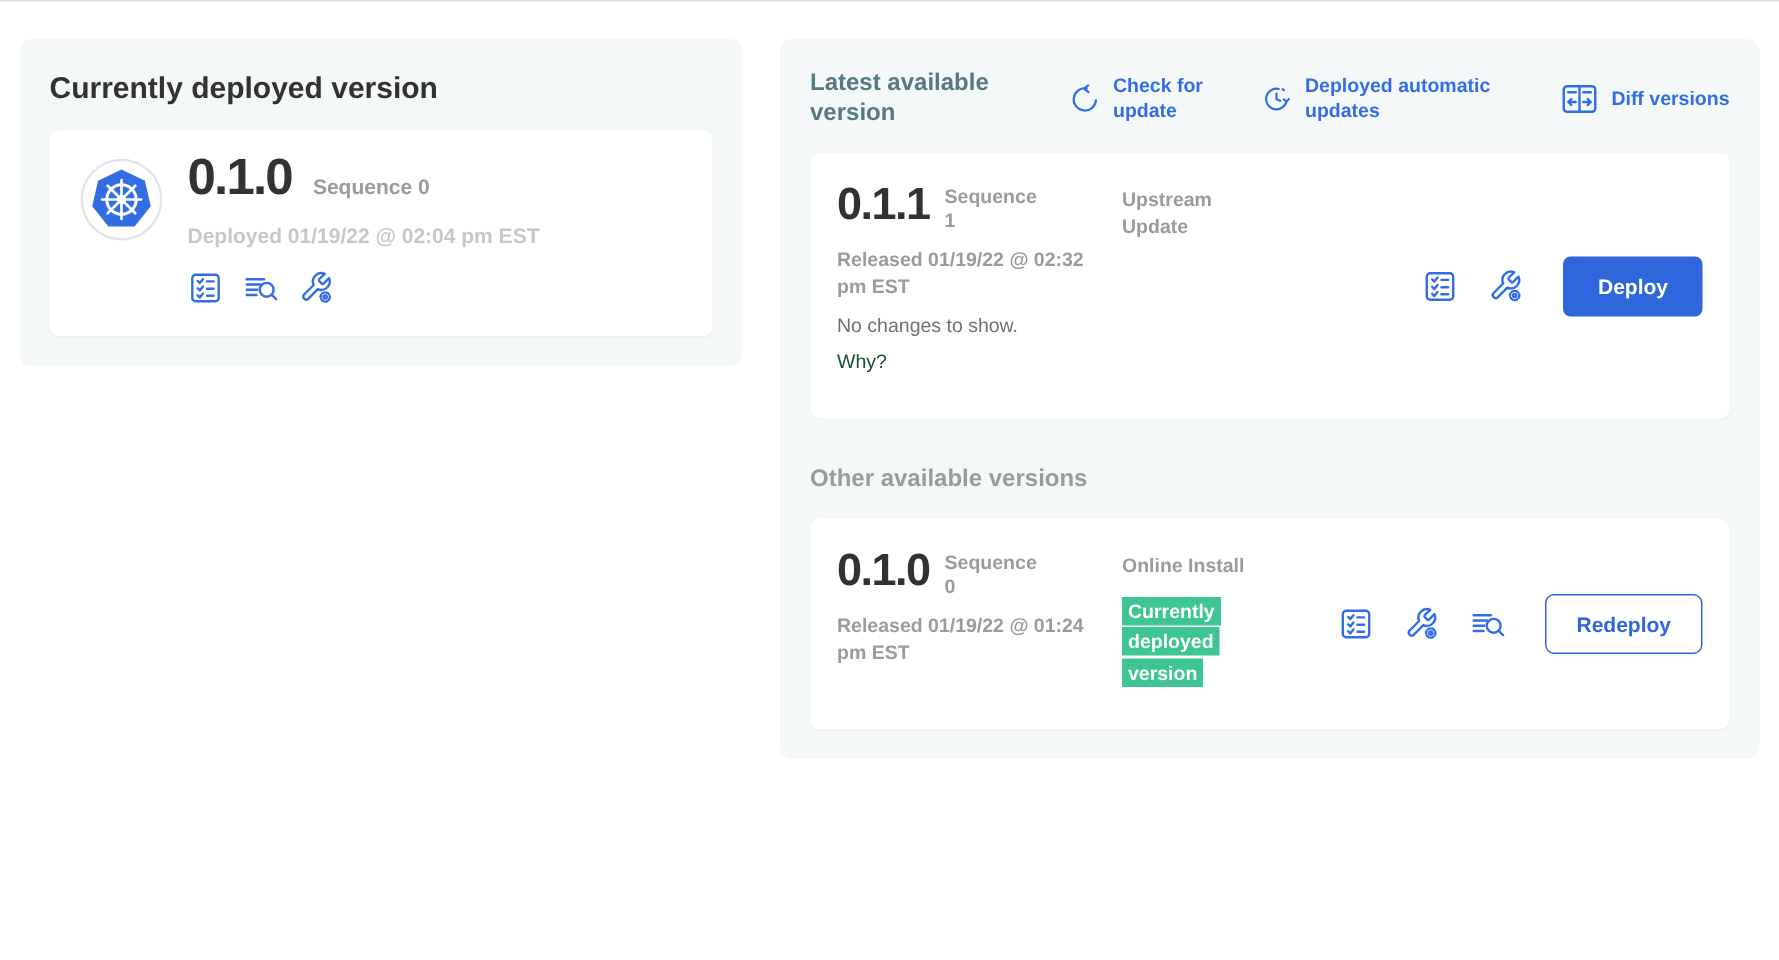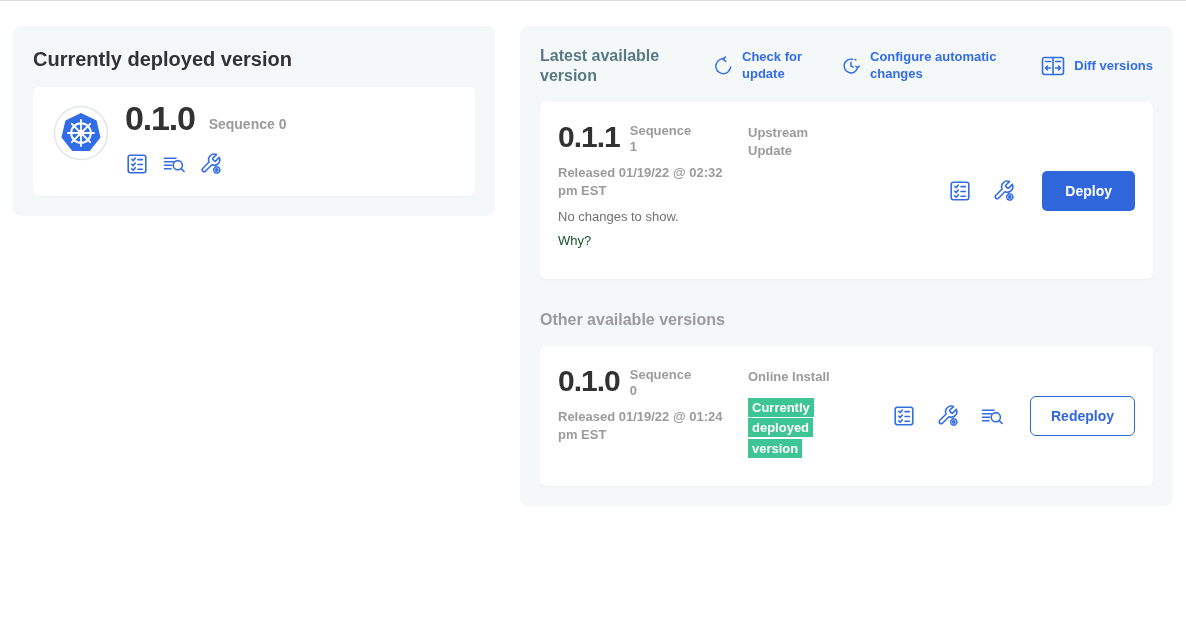--- a/index.html
+++ b/index.html
@@ -95,20 +95,21 @@
           </g>
           <circle cx="28" cy="28" r="9.8" fill="none" stroke="#ffffff" stroke-width="2"></circle>
           <circle cx="28" cy="28" r="3" fill="#ffffff"></circle>
         </svg>
       </span>
       <div>
         <div class="ver-row">
           <span class="ver-big">0.1.0</span>
           <span class="seq-inline">Sequence 0</span>
         </div>
+        <div class="deployed-ts">Deployed 01/19/22 @ 02:04 pm EST</div>
         <div class="icon-row">
           <span class="icon-btn">
             <svg class="ic" viewBox="0 0 24 24">
                 <rect x="3.2" y="3.2" width="17.6" height="17.6" rx="2.2"></rect>
                 <path d="M6.8 7.3l1.4 1.4 2.1-2.6"></path>
                 <path d="M13 7.6h4.4"></path>
                 <path d="M6.8 12.2l1.4 1.4 2.1-2.6"></path>
                 <path d="M13 12.5h4.4"></path>
                 <path d="M6.8 16.9l1.4 1.4 2.1-2.6"></path>
                 <path d="M13 17.2h4.4"></path>
@@ -146,21 +147,21 @@
           </svg>
         <span class="lbl">Check for update</span>
       </span>
       <span class="action">
         <svg class="ic ic-sm" viewBox="0 0 24 24">
             <path d="M19.3 13.6A7.5 7.5 0 1 1 13.6 4.7"></path>
             <path d="M12 8v4.2l2.6 1.1"></path>
             <path d="M16.4 4.9l1 .6"></path>
             <path d="M17.3 12.3l2 1.6 1.7-1.9"></path>
           </svg>
-        <span class="lbl">Configure automatic changes</span>
+        <span class="lbl">Deployed automatic updates</span>
       </span>
       <span class="action last">
         <svg class="ic ic-wide" viewBox="0 0 26 24">
             <rect x="2.5" y="3.5" width="21" height="17" rx="2.2"></rect>
             <line x1="13" y1="3.5" x2="13" y2="20.5"></line>
             <path d="M5.5 7.5h5"></path>
             <path d="M15.5 7.5h5"></path>
             <path d="M10.5 14H5.5m2-2l-2 2 2 2"></path>
             <path d="M15.5 14h5m-2-2l2 2-2 2"></path>
           </svg>

